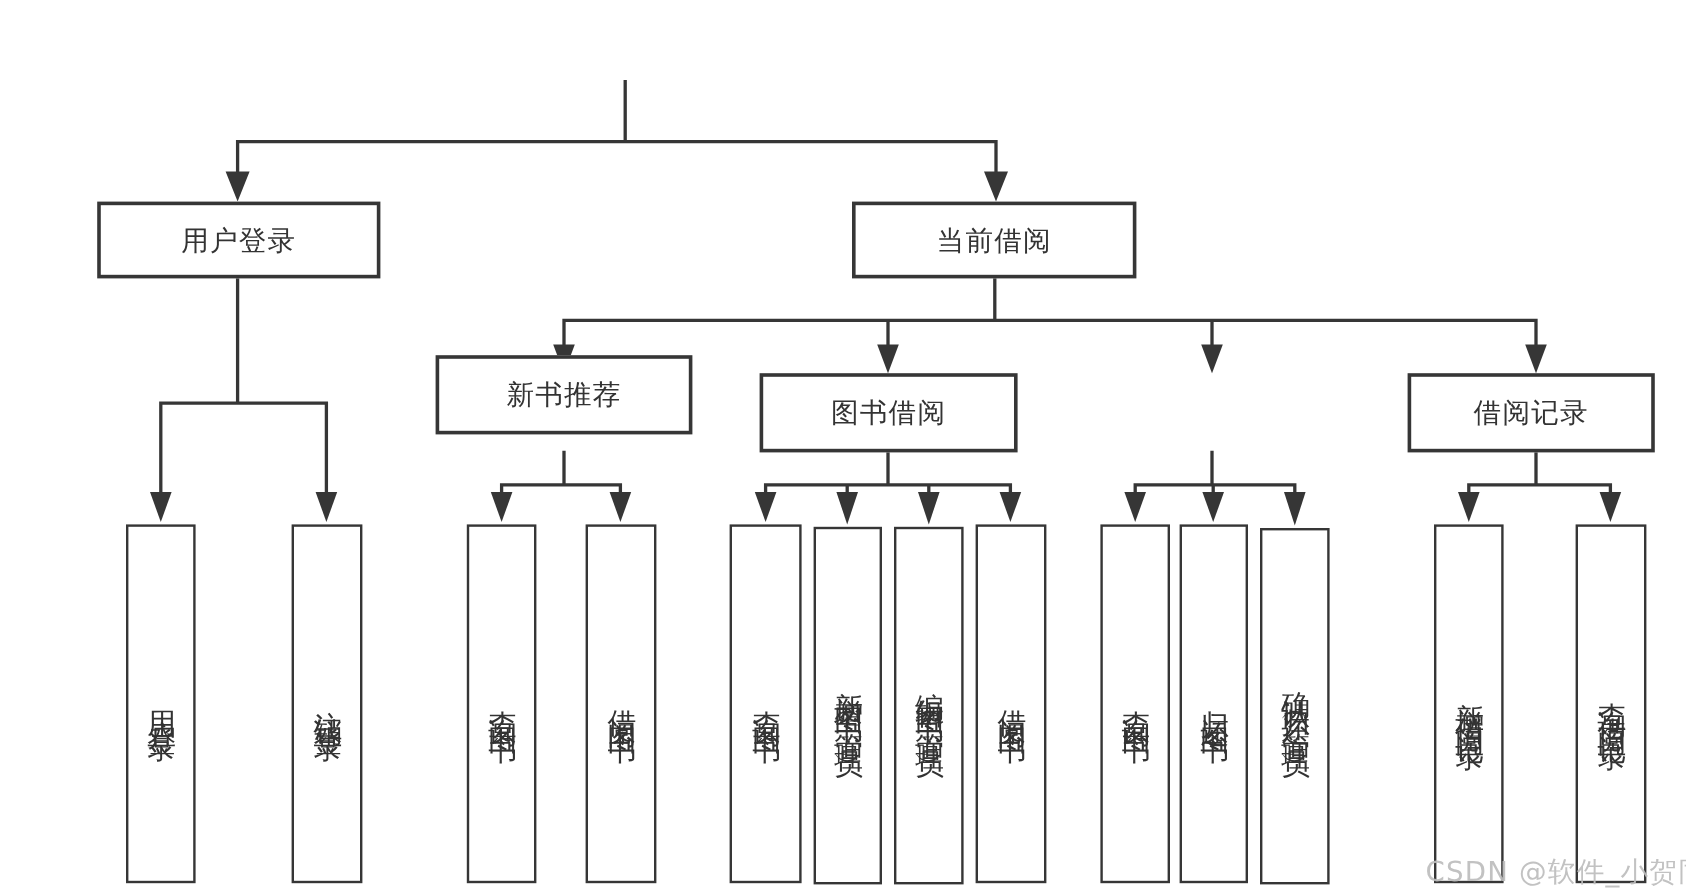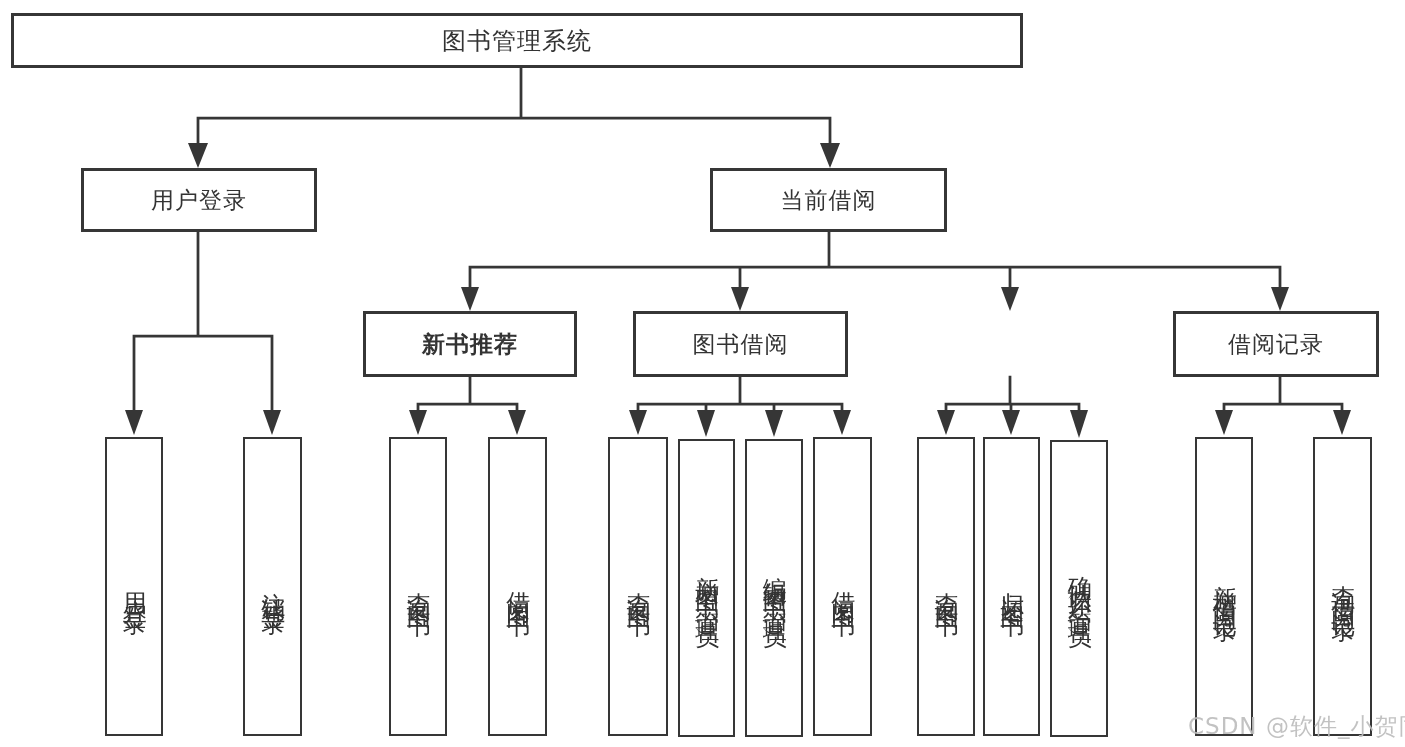--- a/index.html
+++ b/index.html
@@ -37,21 +37,21 @@
     font-size:23px;
     color:#bdbdbd;
     opacity:0.92;
     white-space:nowrap;
     letter-spacing:1px;
   }
   
   #root   {left:11px;  top:13px;  width:1012px;height:55px;}
   #n2a    {left:81px;  top:168px; width:236px; height:64px;}
   #n2b    {left:710px; top:168px; width:237px; height:64px;}
-  #n3a    {left:363px; top:311px; width:214px; height:66px;font-weight:bold;}
+  #n3a    {left:363px; top:296px; width:214px; height:66px;}
   #n3b    {left:633px; top:311px; width:215px; height:66px;}
   #n3c    {left:903px; top:311px; width:215px; height:66px;}
   #n3d    {left:1173px;top:311px; width:206px; height:66px;}
   #leaf0  {left:105px; top:437px; width:58px; height:299px;}
   #leaf1  {left:243px; top:437px; width:59px; height:299px;}
   #leaf2  {left:389px; top:437px; width:58px; height:299px;}
   #leaf3  {left:488px; top:437px; width:59px; height:299px;}
   #leaf4  {left:608px; top:437px; width:60px; height:299px;}
   #leaf5  {left:678px; top:439px; width:57px; height:298px;}
   #leaf6  {left:745px; top:439px; width:58px; height:298px;}
@@ -101,23 +101,20 @@
       <polygon points="765,410 783,410 774,437"></polygon>
       <polygon points="833,410 851,410 842,435"></polygon>
       <polygon points="937,410 955,410 946,435"></polygon>
       <polygon points="1002,410 1020,410 1011,435"></polygon>
       <polygon points="1070,410 1088,410 1079,438"></polygon>
       <polygon points="1215,410 1233,410 1224,435"></polygon>
       <polygon points="1333,410 1351,410 1342,435"></polygon>
     </g>
   </svg>
 
-  <div id="root" class="node hbox root">
-    <span>图书管理系统</span>
-  </div>
 
   <div id="n2a" class="node hbox">
     <span>用户登录</span>
   </div>
   <div id="n2b" class="node hbox">
     <span>当前借阅</span>
   </div>
 
   <div id="n3a" class="node hbox">
     <span>新书推荐</span>

